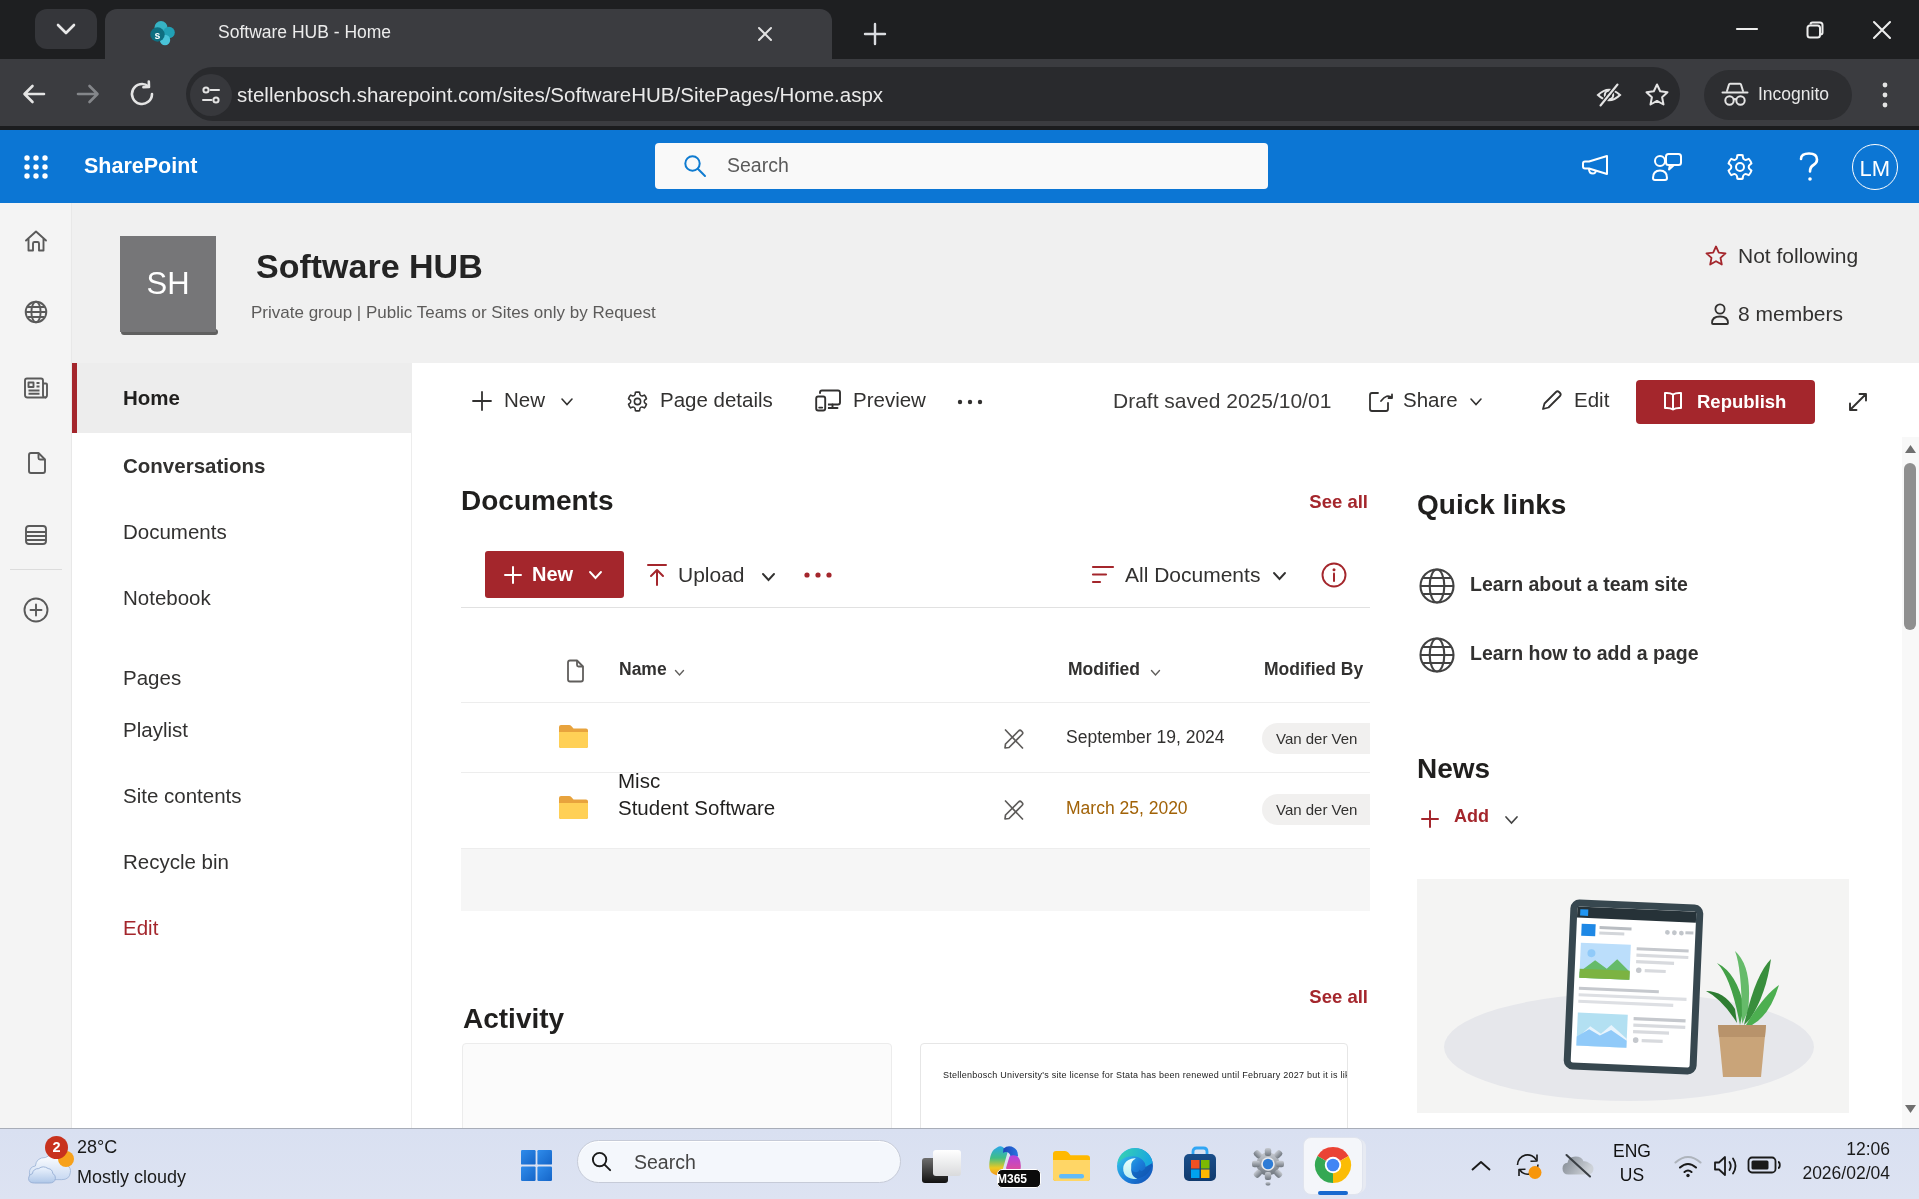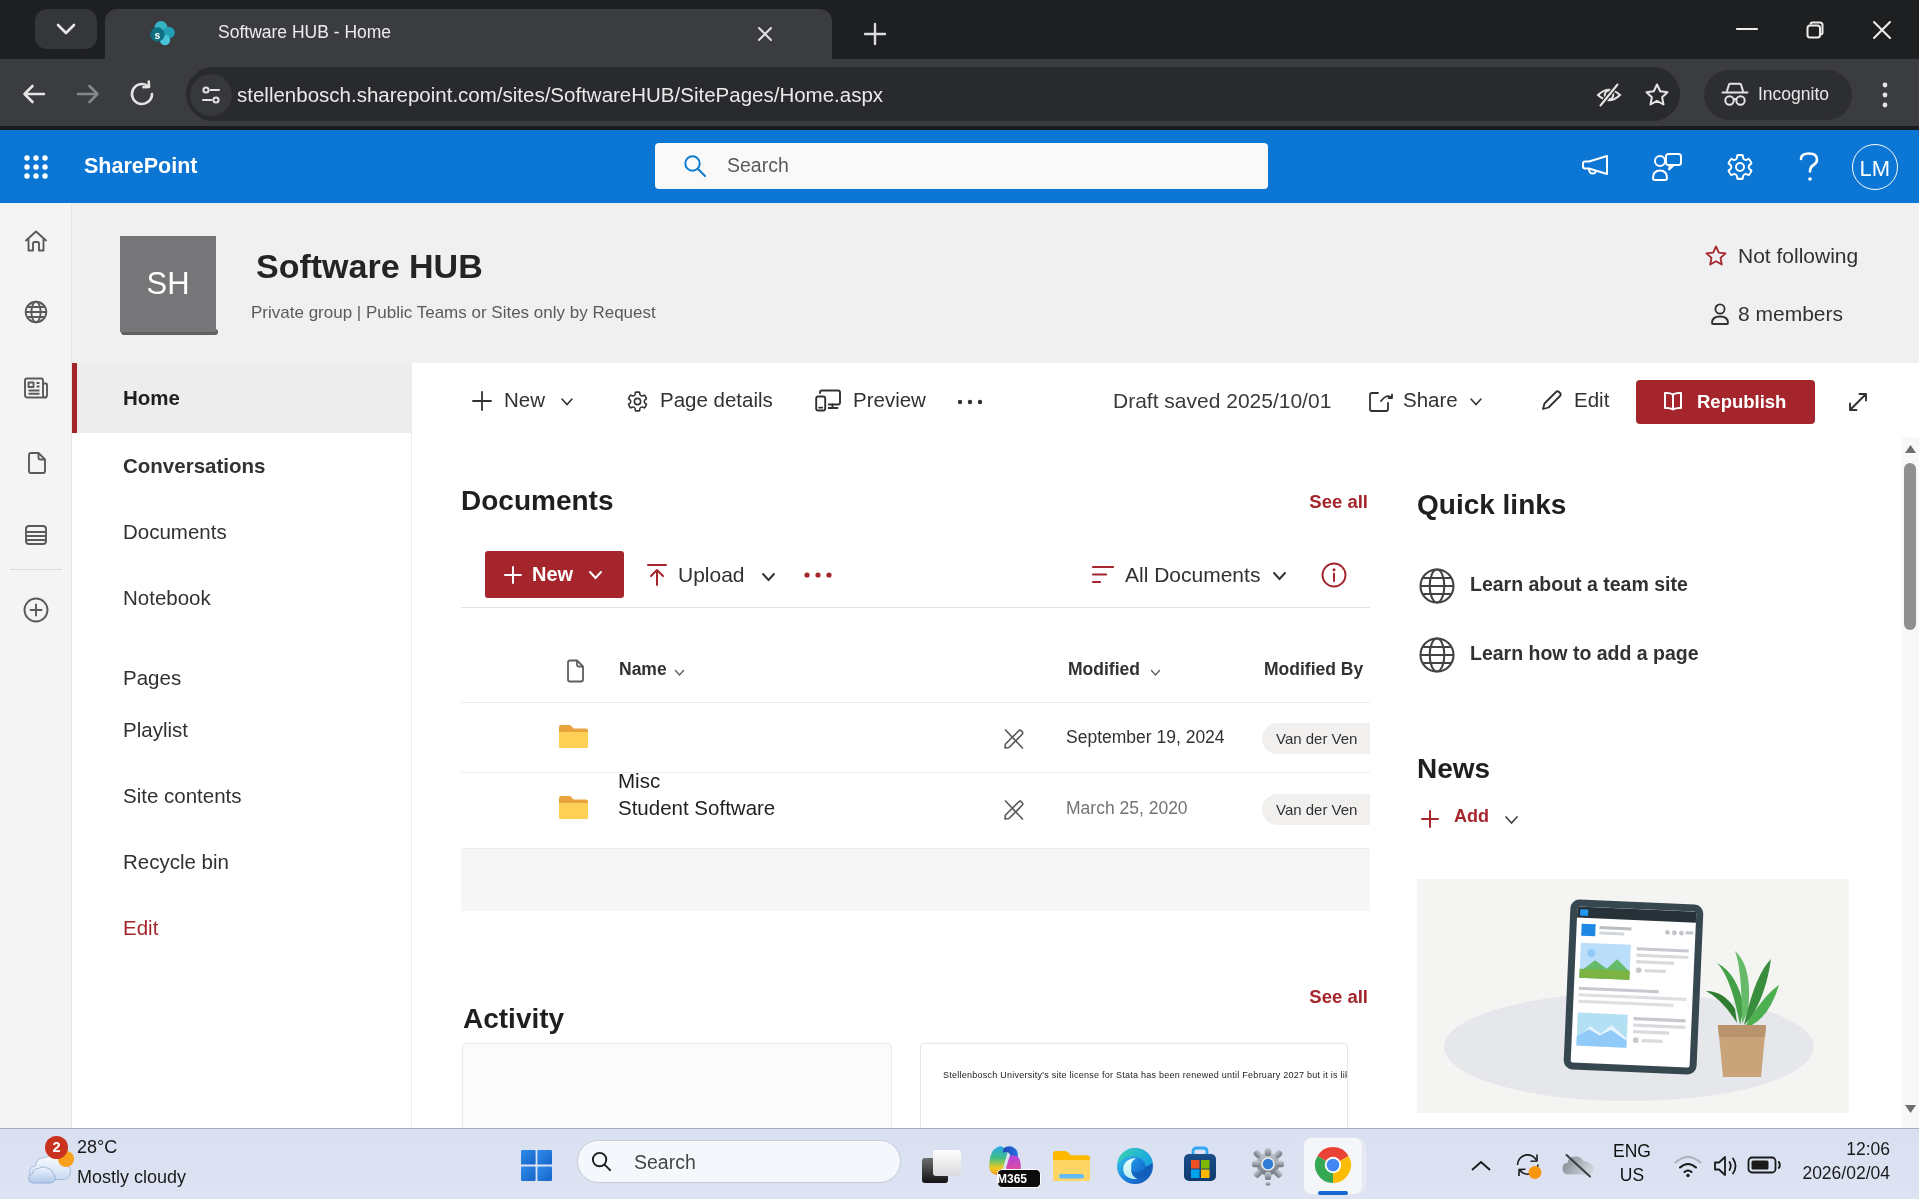--- a/index.html
+++ b/index.html
@@ -367,21 +367,21 @@
     <path d="M2 4 Q2 2 4 2 L12 2 Q13.5 2 14.5 3.2 L16.5 5.5 L29 5.5 Q31 5.5 31 7.5 L31 23 Q31 25 29 25 L4 25 Q2 25 2 23 Z" fill="#E8A33D"></path>
     <path d="M2 9 L31 9 L31 23 Q31 25 29 25 L4 25 Q2 25 2 23 Z" fill="#FFD056"></path>
   </svg>
   <div class="abs" style="left:206px;top:433px;font-size:20.5px;color:#201F1E;">Student Software</div>
   <svg class="abs" style="left:589px;top:434px" width="26" height="26" viewBox="0 0 26 26">
       <g fill="none" stroke="#5E5C5A" stroke-width="1.7" stroke-linejoin="round">
         <path d="M8 21.5 L4 22 L4.5 18 L17.5 5 Q19 3.5 20.5 5 L21 5.5 Q22.5 7 21 8.5 Z"></path>
         <path d="M4.5 4 L21.5 22" stroke-linecap="round"></path>
       </g>
     </svg>
-  <div class="abs" style="left:654px;top:435px;font-size:17.5px;color:#737373;">March 25, 2020</div>
+  <div class="abs" style="left:654px;top:435px;font-size:17.5px;color:#a16207;">March 25, 2020</div>
   <div class="abs" style="left:850px;top:431px;width:108px;height:31px;overflow:hidden;">
       <div style="width:160px;height:31px;border-radius:16px;background:#F1F0EF;font-size:15px;color:#323130;line-height:31px;padding-left:14px;">Van der Ven</div>
     </div>
   <div class="abs" style="left:49px;top:485px;width:909px;height:1px;background:#EDEDED;"></div>
   <div class="abs" style="left:49px;top:486px;width:909px;height:62px;background:#F6F6F6;"></div>
 
   <div class="abs" style="left:51px;top:620px;font-size:28px;font-weight:bold;color:#201F1E;margin-top:20px;">Activity</div>
   <div class="abs" style="left:894px;top:623px;width:62px;text-align:right;font-size:18.5px;font-weight:bold;color:#A4262C;">See all</div>
   <div class="abs" style="left:50px;top:680px;width:430px;height:100px;background:#FBFBFB;border:1px solid #ECECEC;border-radius:4px;"></div>
   <div class="abs" style="left:508px;top:680px;width:428px;height:100px;background:#FFF;border:1px solid #E6E6E6;border-radius:4px;overflow:hidden;">

